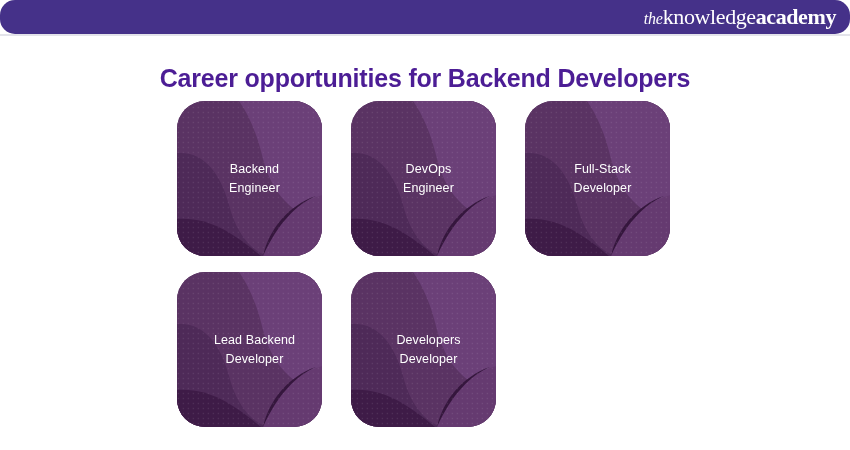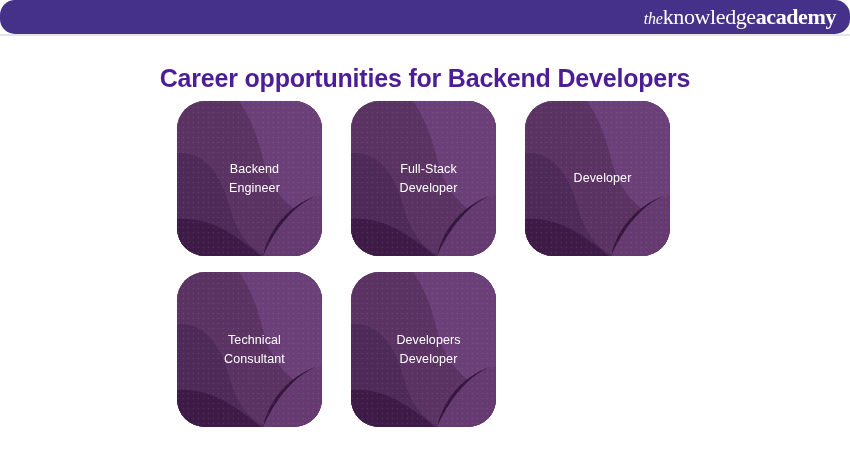--- a/index.html
+++ b/index.html
@@ -108,20 +108,42 @@
       <rect width="155" height="155" fill="url(#dots0)"></rect>
     </svg>
     <div class="card-label">
       <div>
         <span>Backend</span>
         <span>Engineer</span>
       </div>
     </div>
   </div>
 
+  <div class="card">
+    <svg viewBox="0 0 155 155" preserveAspectRatio="none">
+      <defs>
+        <pattern id="dots1" width="5" height="5" patternUnits="userSpaceOnUse">
+          <circle cx="1.4" cy="1.4" r="0.75" fill="#ffffff" fill-opacity="0.085"></circle>
+        </pattern>
+      </defs>
+      <rect width="155" height="155" fill="#5a3363"></rect>
+      <path d="M62 0 H155 V125 C120 118 95 95 86 58 C80 33 72 14 62 0 Z" fill="#6b4078"></path>
+      <path d="M0 52 C28 50 44 74 52 104 C59 131 72 148 90 155 H0 Z" fill="#4e2a58"></path>
+      <path d="M155 92 V155 H86 C92 126 118 98 155 92 Z" fill="#653a70"></path>
+      <path d="M0 118 C34 116 58 134 84 155 H0 Z" fill="#3e1b47"></path>
+      <path d="M86 155 C92 128 112 104 139 95 C120 103 101 122 86 155 Z" fill="#35163d"></path>
+      <rect width="155" height="155" fill="url(#dots1)"></rect>
+    </svg>
+    <div class="card-label">
+      <div>
+        <span>DevOps</span>
+        <span>Engineer</span>
+      </div>
+    </div>
+  </div>
 
   <div class="card">
     <svg viewBox="0 0 155 155" preserveAspectRatio="none">
       <defs>
         <pattern id="dots2" width="5" height="5" patternUnits="userSpaceOnUse">
           <circle cx="1.4" cy="1.4" r="0.75" fill="#ffffff" fill-opacity="0.085"></circle>
         </pattern>
       </defs>
       <rect width="155" height="155" fill="#5a3363"></rect>
       <path d="M62 0 H155 V125 C120 118 95 95 86 58 C80 33 72 14 62 0 Z" fill="#6b4078"></path>
@@ -149,47 +171,26 @@
       <rect width="155" height="155" fill="#5a3363"></rect>
       <path d="M62 0 H155 V125 C120 118 95 95 86 58 C80 33 72 14 62 0 Z" fill="#6b4078"></path>
       <path d="M0 52 C28 50 44 74 52 104 C59 131 72 148 90 155 H0 Z" fill="#4e2a58"></path>
       <path d="M155 92 V155 H86 C92 126 118 98 155 92 Z" fill="#653a70"></path>
       <path d="M0 118 C34 116 58 134 84 155 H0 Z" fill="#3e1b47"></path>
       <path d="M86 155 C92 128 112 104 139 95 C120 103 101 122 86 155 Z" fill="#35163d"></path>
       <rect width="155" height="155" fill="url(#dots3)"></rect>
     </svg>
     <div class="card-label">
       <div>
+        <span>Lead Backend</span>
         <span>Developer</span>
       </div>
     </div>
   </div>
 
-  <div class="card">
-    <svg viewBox="0 0 155 155" preserveAspectRatio="none">
-      <defs>
-        <pattern id="dots4" width="5" height="5" patternUnits="userSpaceOnUse">
-          <circle cx="1.4" cy="1.4" r="0.75" fill="#ffffff" fill-opacity="0.085"></circle>
-        </pattern>
-      </defs>
-      <rect width="155" height="155" fill="#5a3363"></rect>
-      <path d="M62 0 H155 V125 C120 118 95 95 86 58 C80 33 72 14 62 0 Z" fill="#6b4078"></path>
-      <path d="M0 52 C28 50 44 74 52 104 C59 131 72 148 90 155 H0 Z" fill="#4e2a58"></path>
-      <path d="M155 92 V155 H86 C92 126 118 98 155 92 Z" fill="#653a70"></path>
-      <path d="M0 118 C34 116 58 134 84 155 H0 Z" fill="#3e1b47"></path>
-      <path d="M86 155 C92 128 112 104 139 95 C120 103 101 122 86 155 Z" fill="#35163d"></path>
-      <rect width="155" height="155" fill="url(#dots4)"></rect>
-    </svg>
-    <div class="card-label">
-      <div>
-        <span>Technical</span>
-        <span>Consultant</span>
-      </div>
-    </div>
-  </div>
 
   <div class="card">
     <svg viewBox="0 0 155 155" preserveAspectRatio="none">
       <defs>
         <pattern id="dots5" width="5" height="5" patternUnits="userSpaceOnUse">
           <circle cx="1.4" cy="1.4" r="0.75" fill="#ffffff" fill-opacity="0.085"></circle>
         </pattern>
       </defs>
       <rect width="155" height="155" fill="#5a3363"></rect>
       <path d="M62 0 H155 V125 C120 118 95 95 86 58 C80 33 72 14 62 0 Z" fill="#6b4078"></path>

